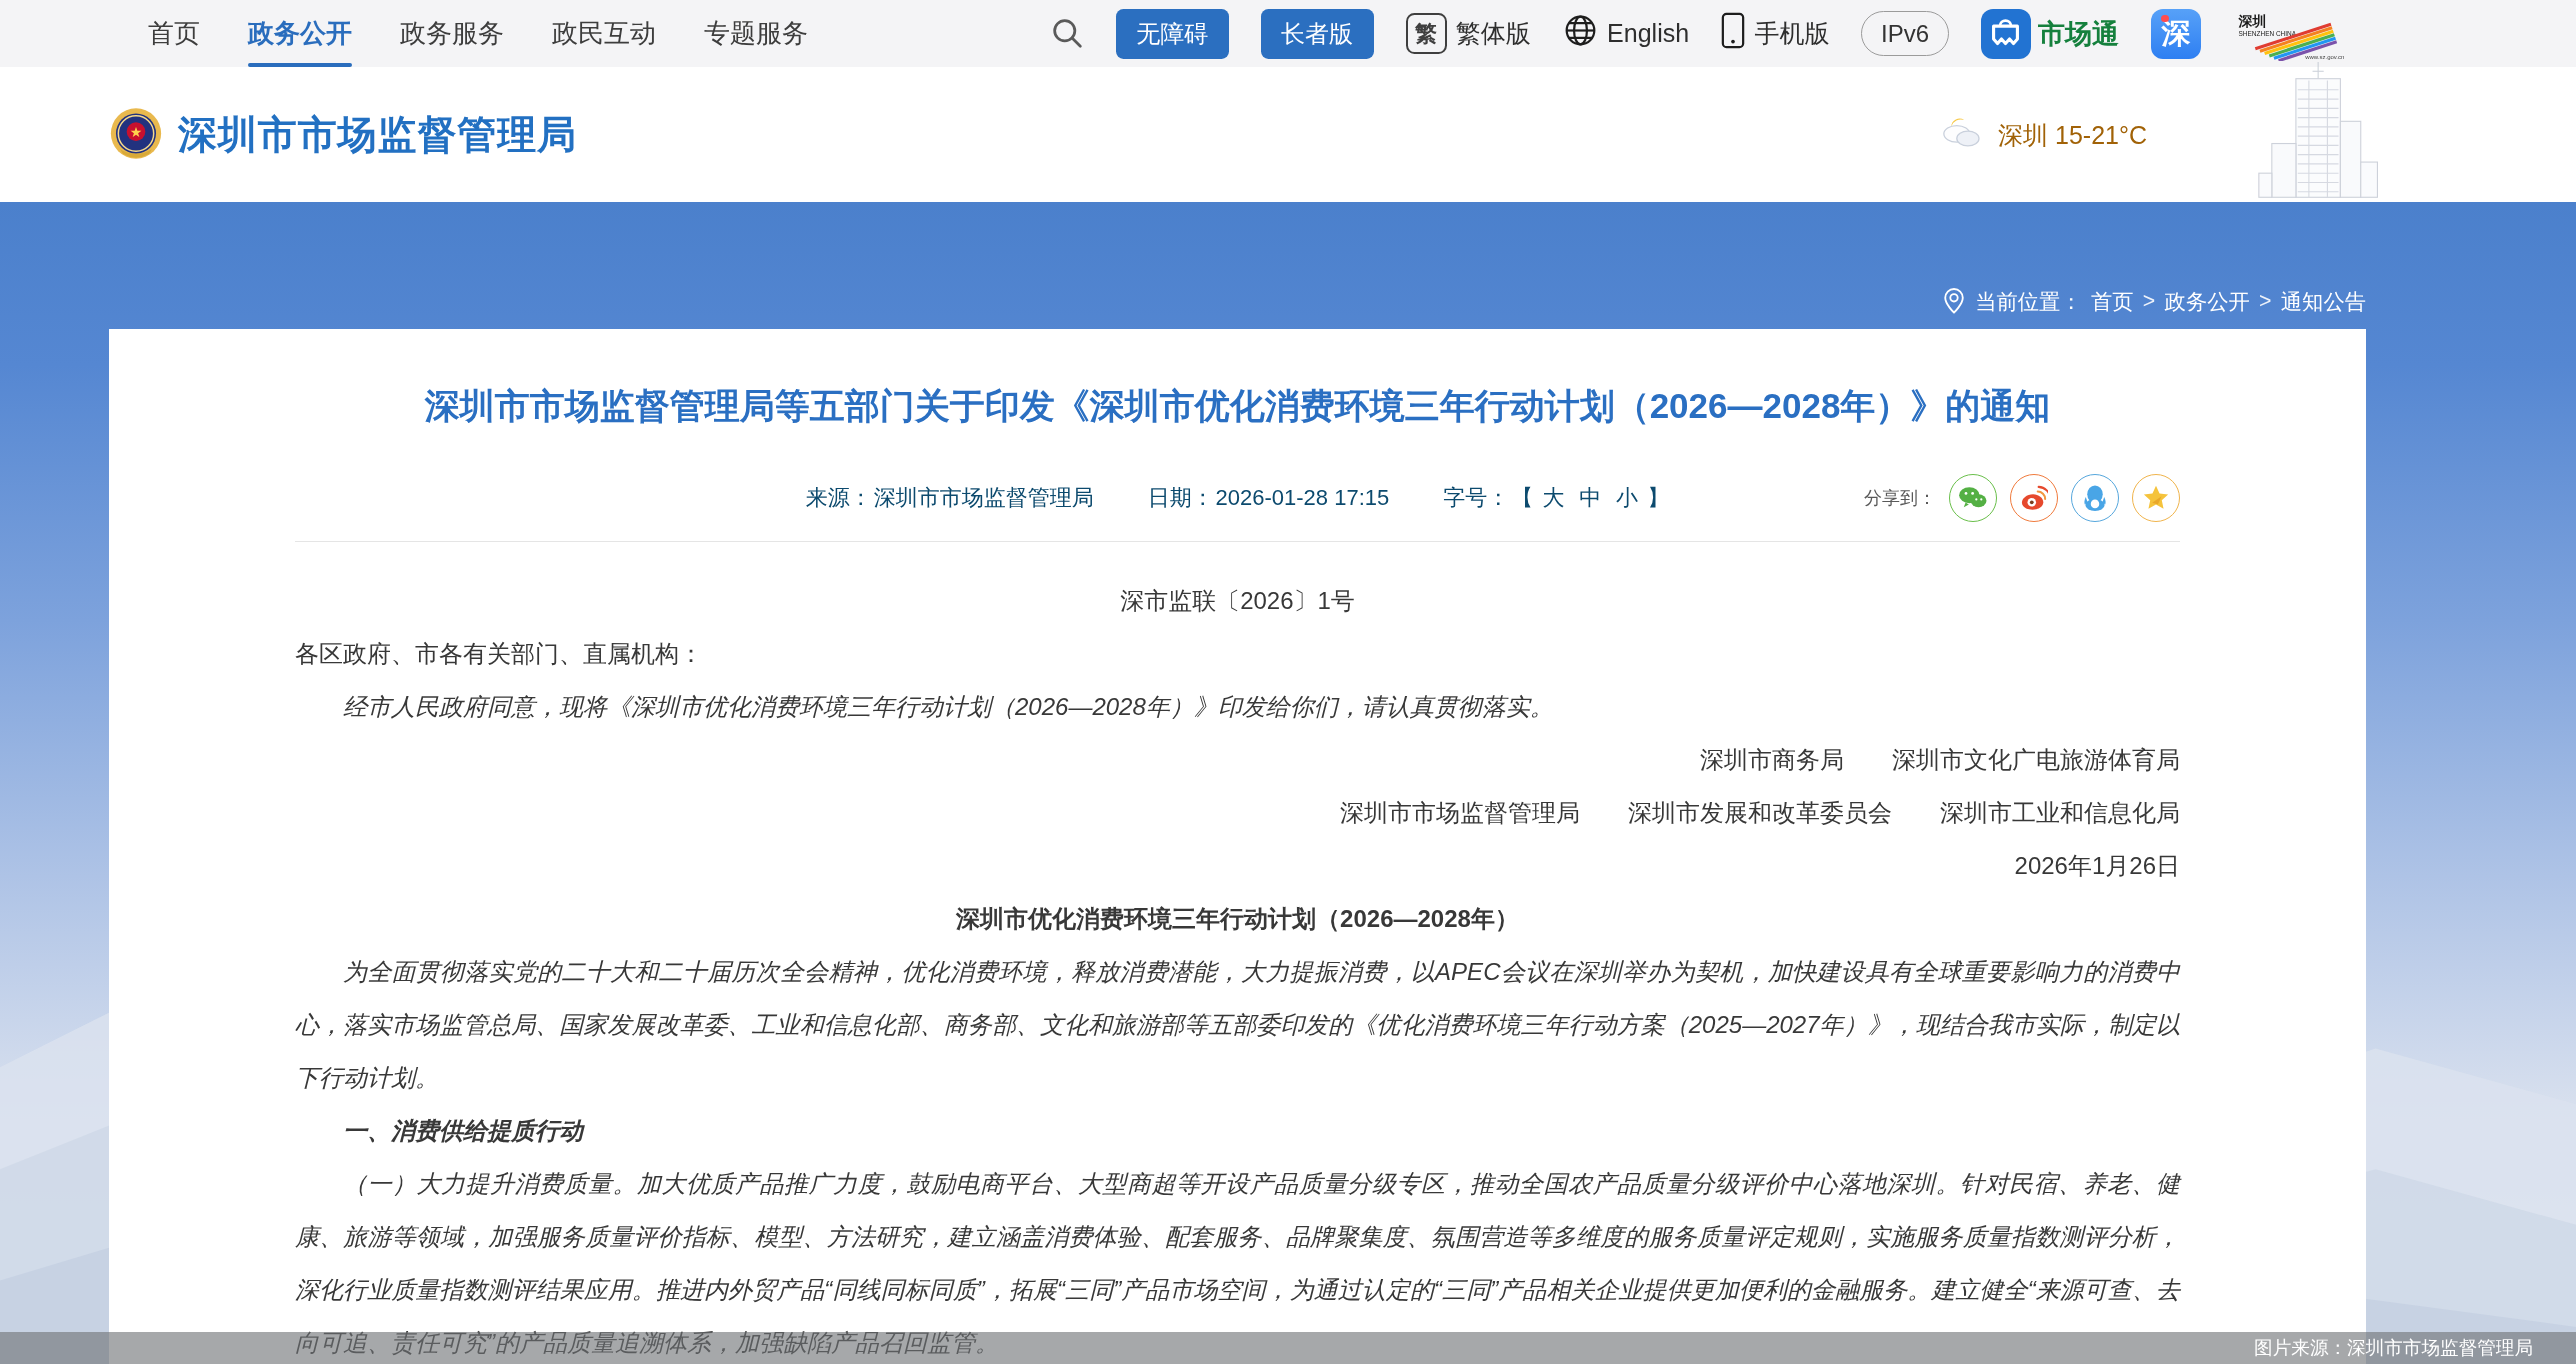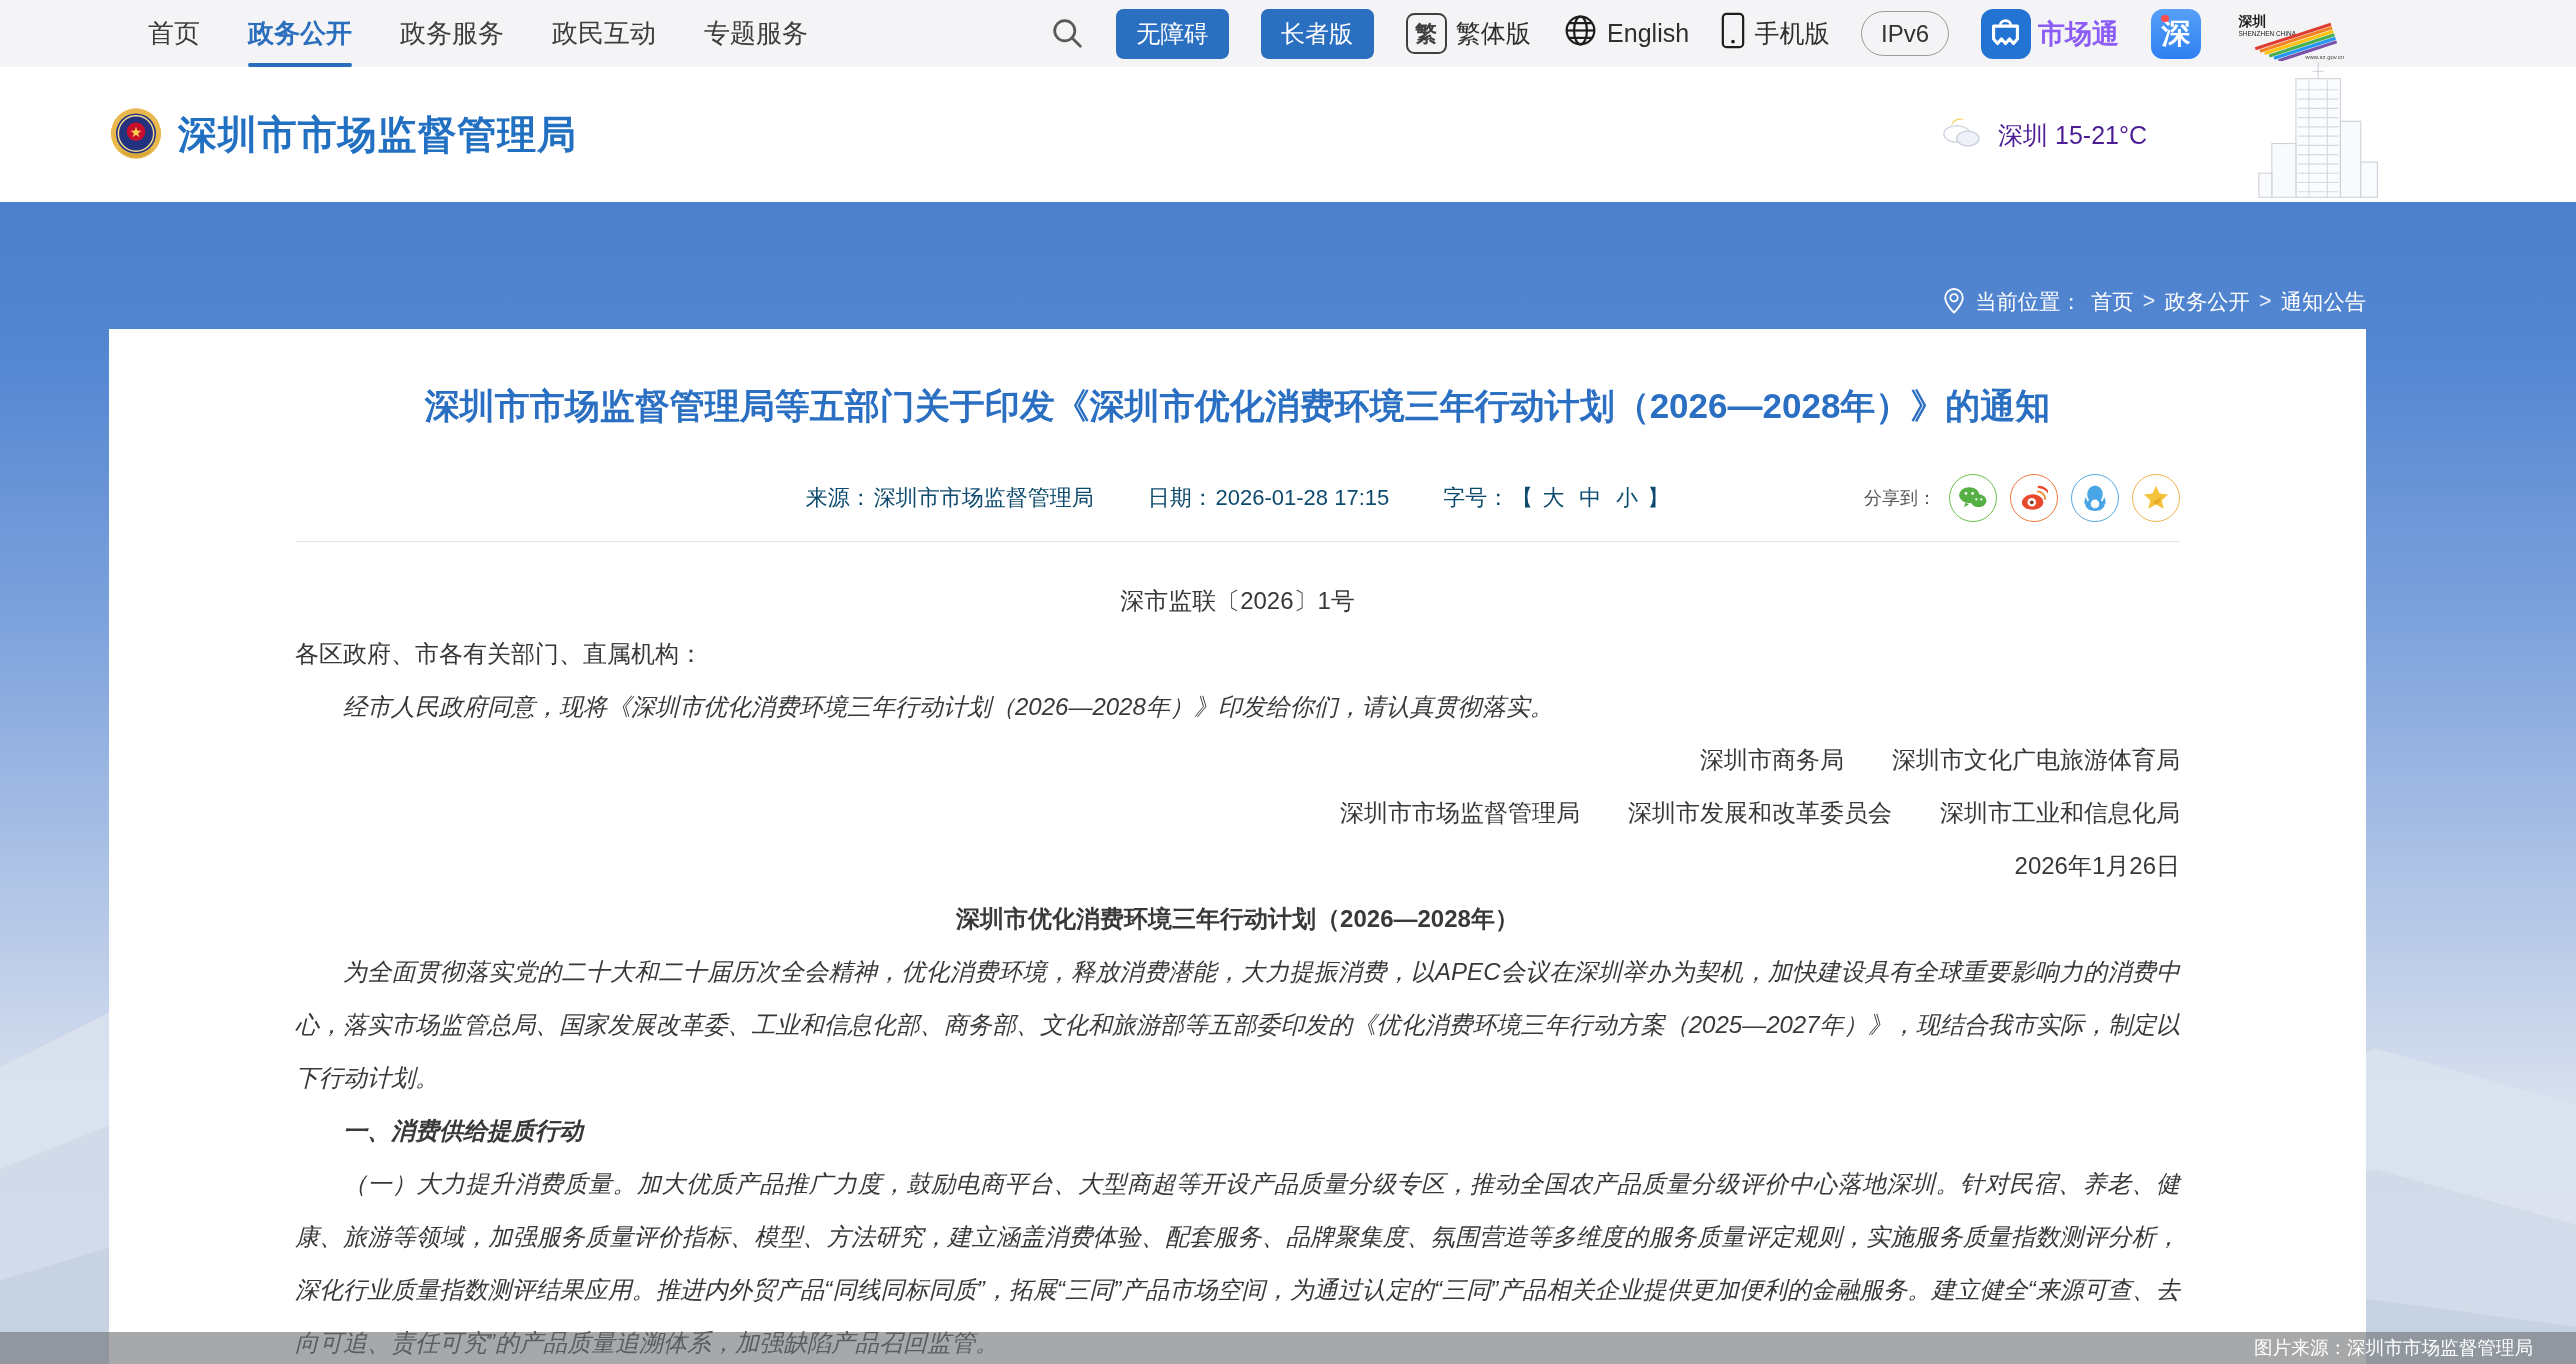--- a/index.html
+++ b/index.html
@@ -17,33 +17,33 @@
   .search-btn{display:flex;align-items:center;cursor:pointer;}
   .pill-btn{border:none;background:#2b6fc0;color:#fff;font-size:24px;height:50px;padding:0 20.4px;
             border-radius:7.4px;cursor:pointer;font-family:inherit;}
   .lang-item{display:flex;align-items:center;gap:9.3px;font-size:25px;color:#2e2e2e;cursor:pointer;}
   .fan-box{display:flex;align-items:center;justify-content:center;width:37px;height:37px;
            border:2.8px solid #3f3f3f;border-radius:8.4px;font-size:22px;font-weight:bold;color:#3f3f3f;}
   .ipv6{border:1.9px solid #9b9b9b;border-radius:24px;padding:7.4px 18.6px;font-size:24px;color:#333;cursor:pointer;}
   .app-market{display:flex;align-items:center;gap:7.4px;cursor:pointer;}
   .app-sq{display:flex;align-items:center;justify-content:center;width:50px;height:50px;
           border-radius:12px;background:#2273d2;}
-  .app-label{color:#8b5cf6;font-weight:bold;font-size:27px;}
+  .app-label{color:#15803d;font-weight:bold;font-size:27px;}
   .app-shen{position:relative;display:flex;align-items:center;justify-content:center;width:50px;height:50px;
             border-radius:12px;background:linear-gradient(180deg,#57a1f8,#2e7ff2);cursor:pointer;}
   .app-shen span{color:#fff;font-size:29px;font-weight:bold;}
   .app-shen::after{content:"";position:absolute;top:6.5px;left:10.2px;width:7.4px;height:7.4px;border-radius:50%;background:#ff4d4f;}
   .sz-logo{cursor:pointer;display:flex;align-items:center;}
 
   
   .masthead{position:relative;height:135px;background:#fff;}
   .brand{position:absolute;left:109px;top:50%;transform:translateY(-50%);display:flex;align-items:center;gap:15px;cursor:pointer;}
   .brand-name{font-size:39px;font-weight:bold;color:#2270c2;letter-spacing:0.9px;}
   .weather{position:absolute;right:429px;top:50%;transform:translateY(-50%);
-           display:flex;align-items:center;gap:15px;font-size:25px;color:#4c1d95;}
+           display:flex;align-items:center;gap:15px;font-size:25px;color:#a16207;}
   .building{position:absolute;right:193px;bottom:-1.9px;opacity:.8;}
 
   
   .banner{position:relative;height:1162px;
           background:linear-gradient(180deg,#4b80cc 0%,#5587d2 14%,#7da2dc 36%,#aec3e6 58%,#d8e0ee 78%,#edf0f6 100%);}
   .mountains{position:absolute;left:0;right:0;bottom:0;z-index:1;}
   .breadcrumb{position:absolute;top:85px;right:210px;z-index:2;display:flex;align-items:flex-start;gap:9.3px;
               color:#fff;font-size:21.3px;}
   .crumb{cursor:pointer;}
   .crumb-sep{opacity:.9;}

